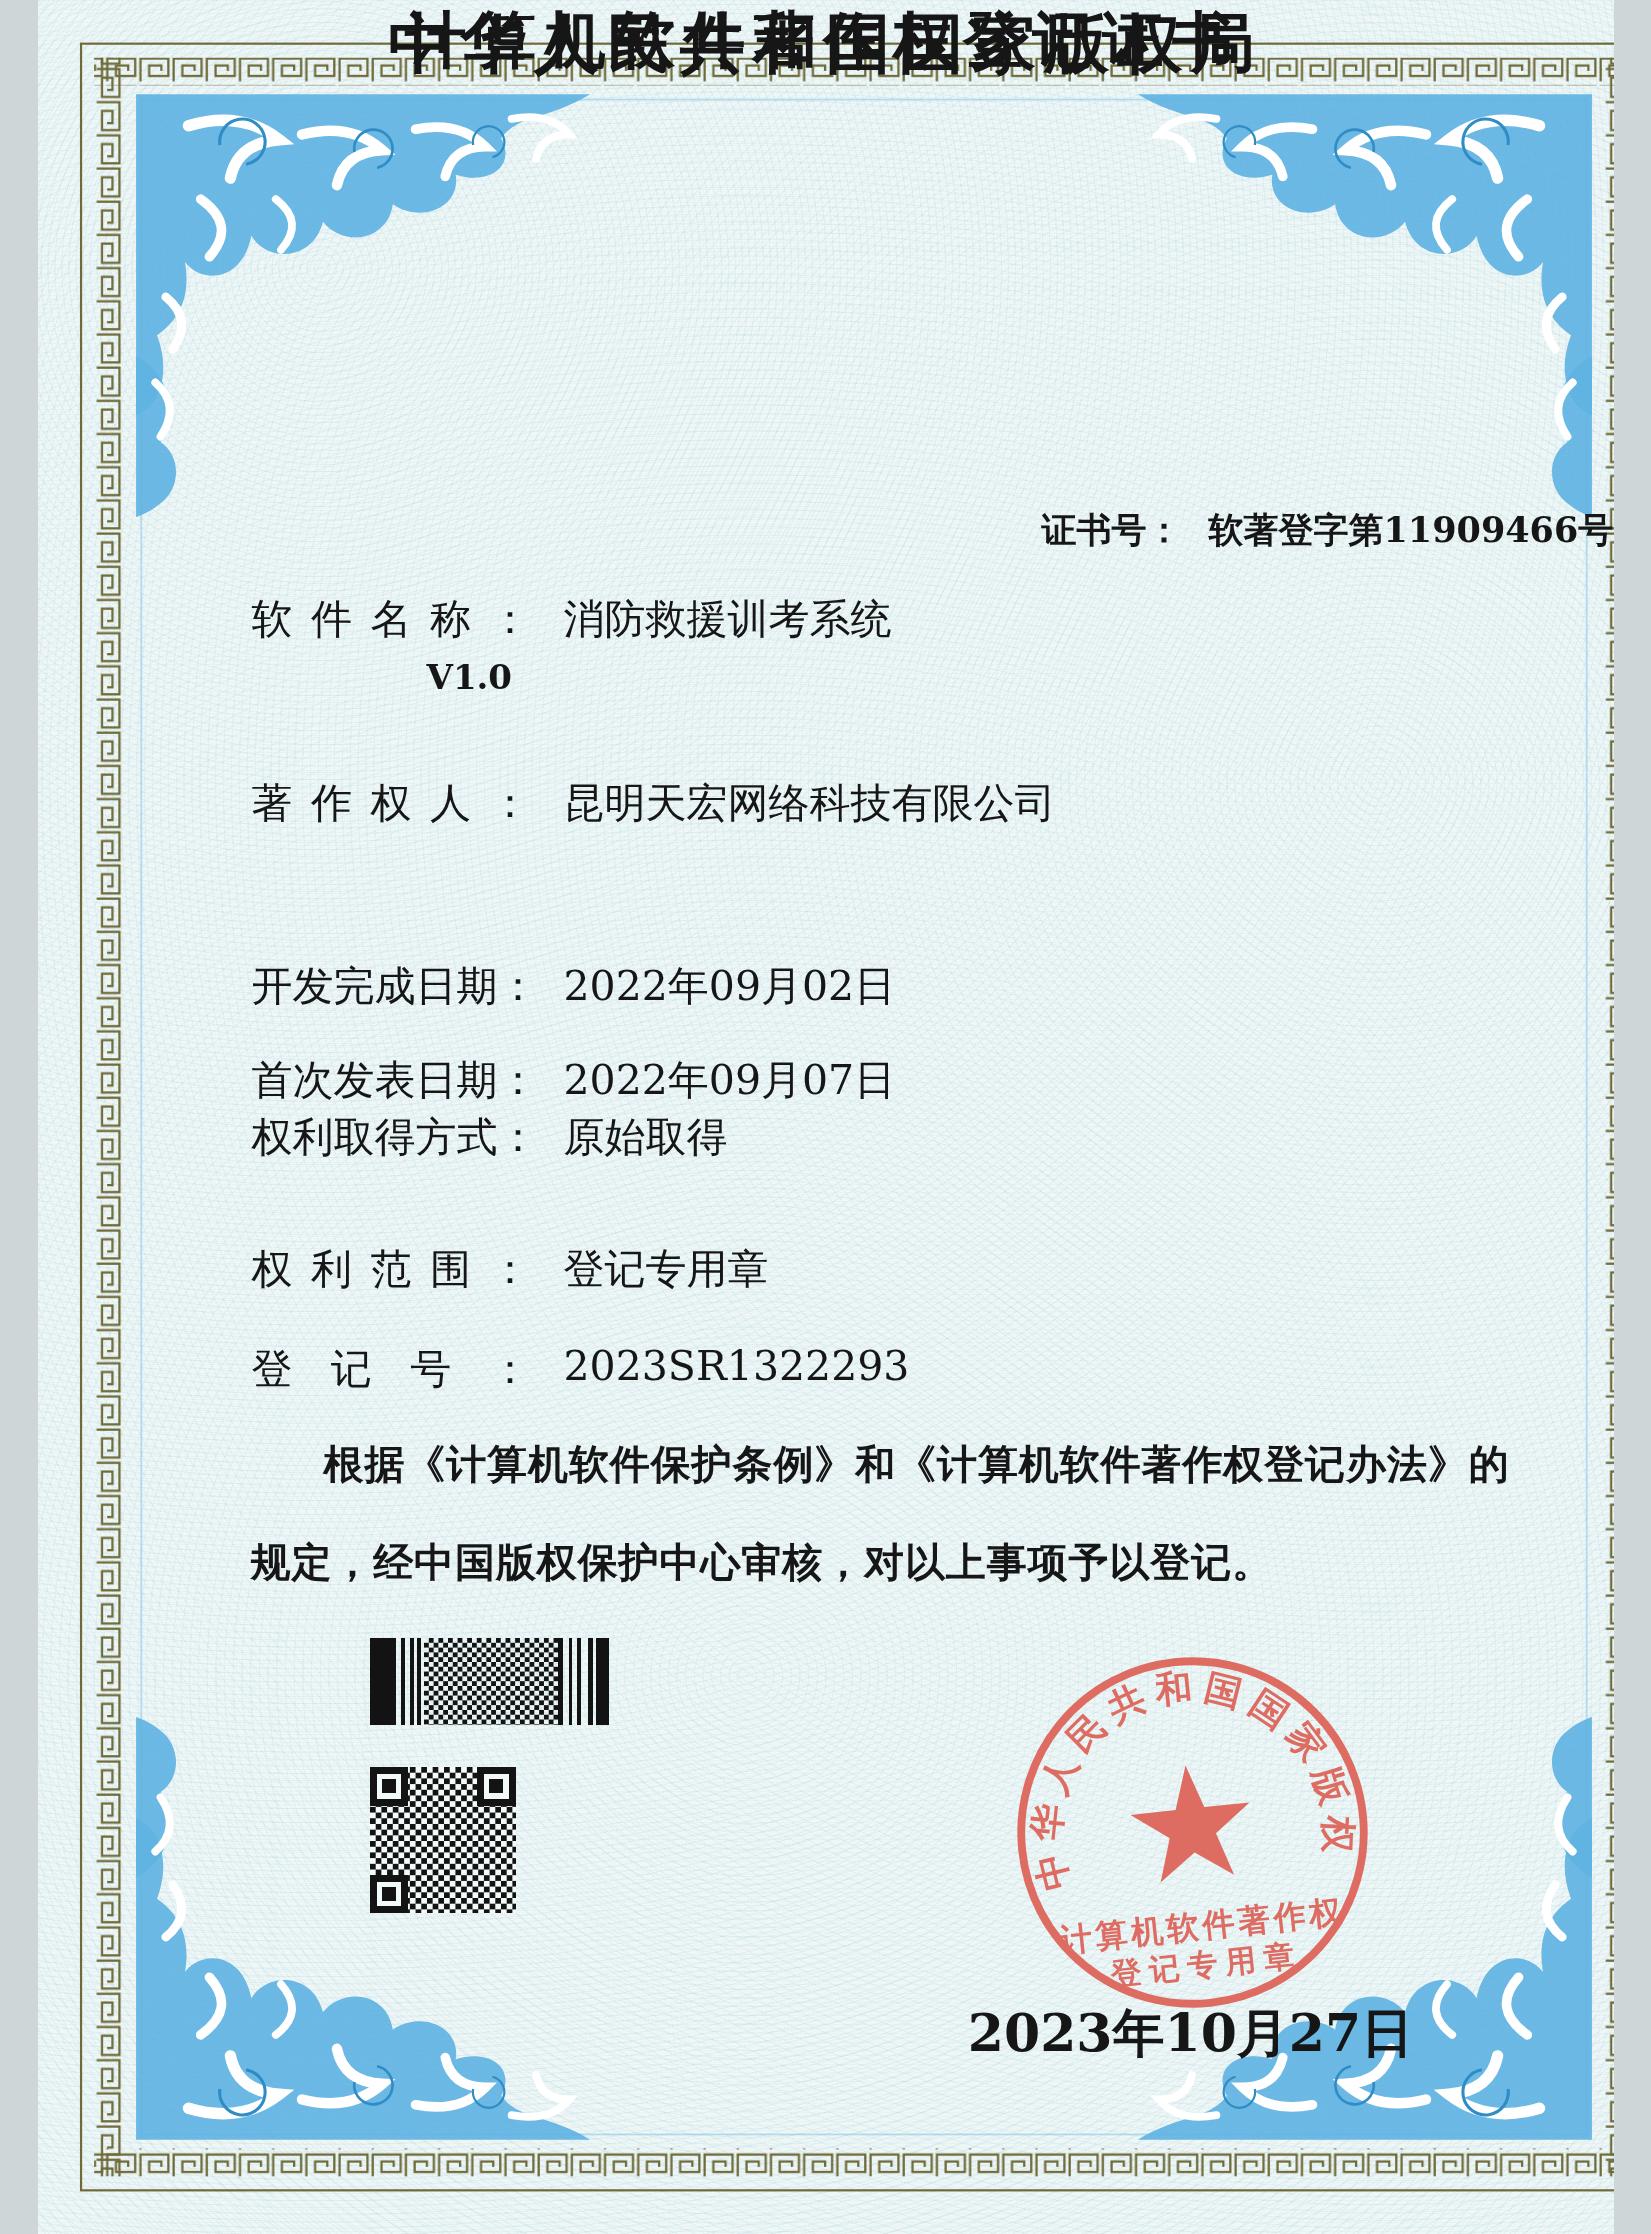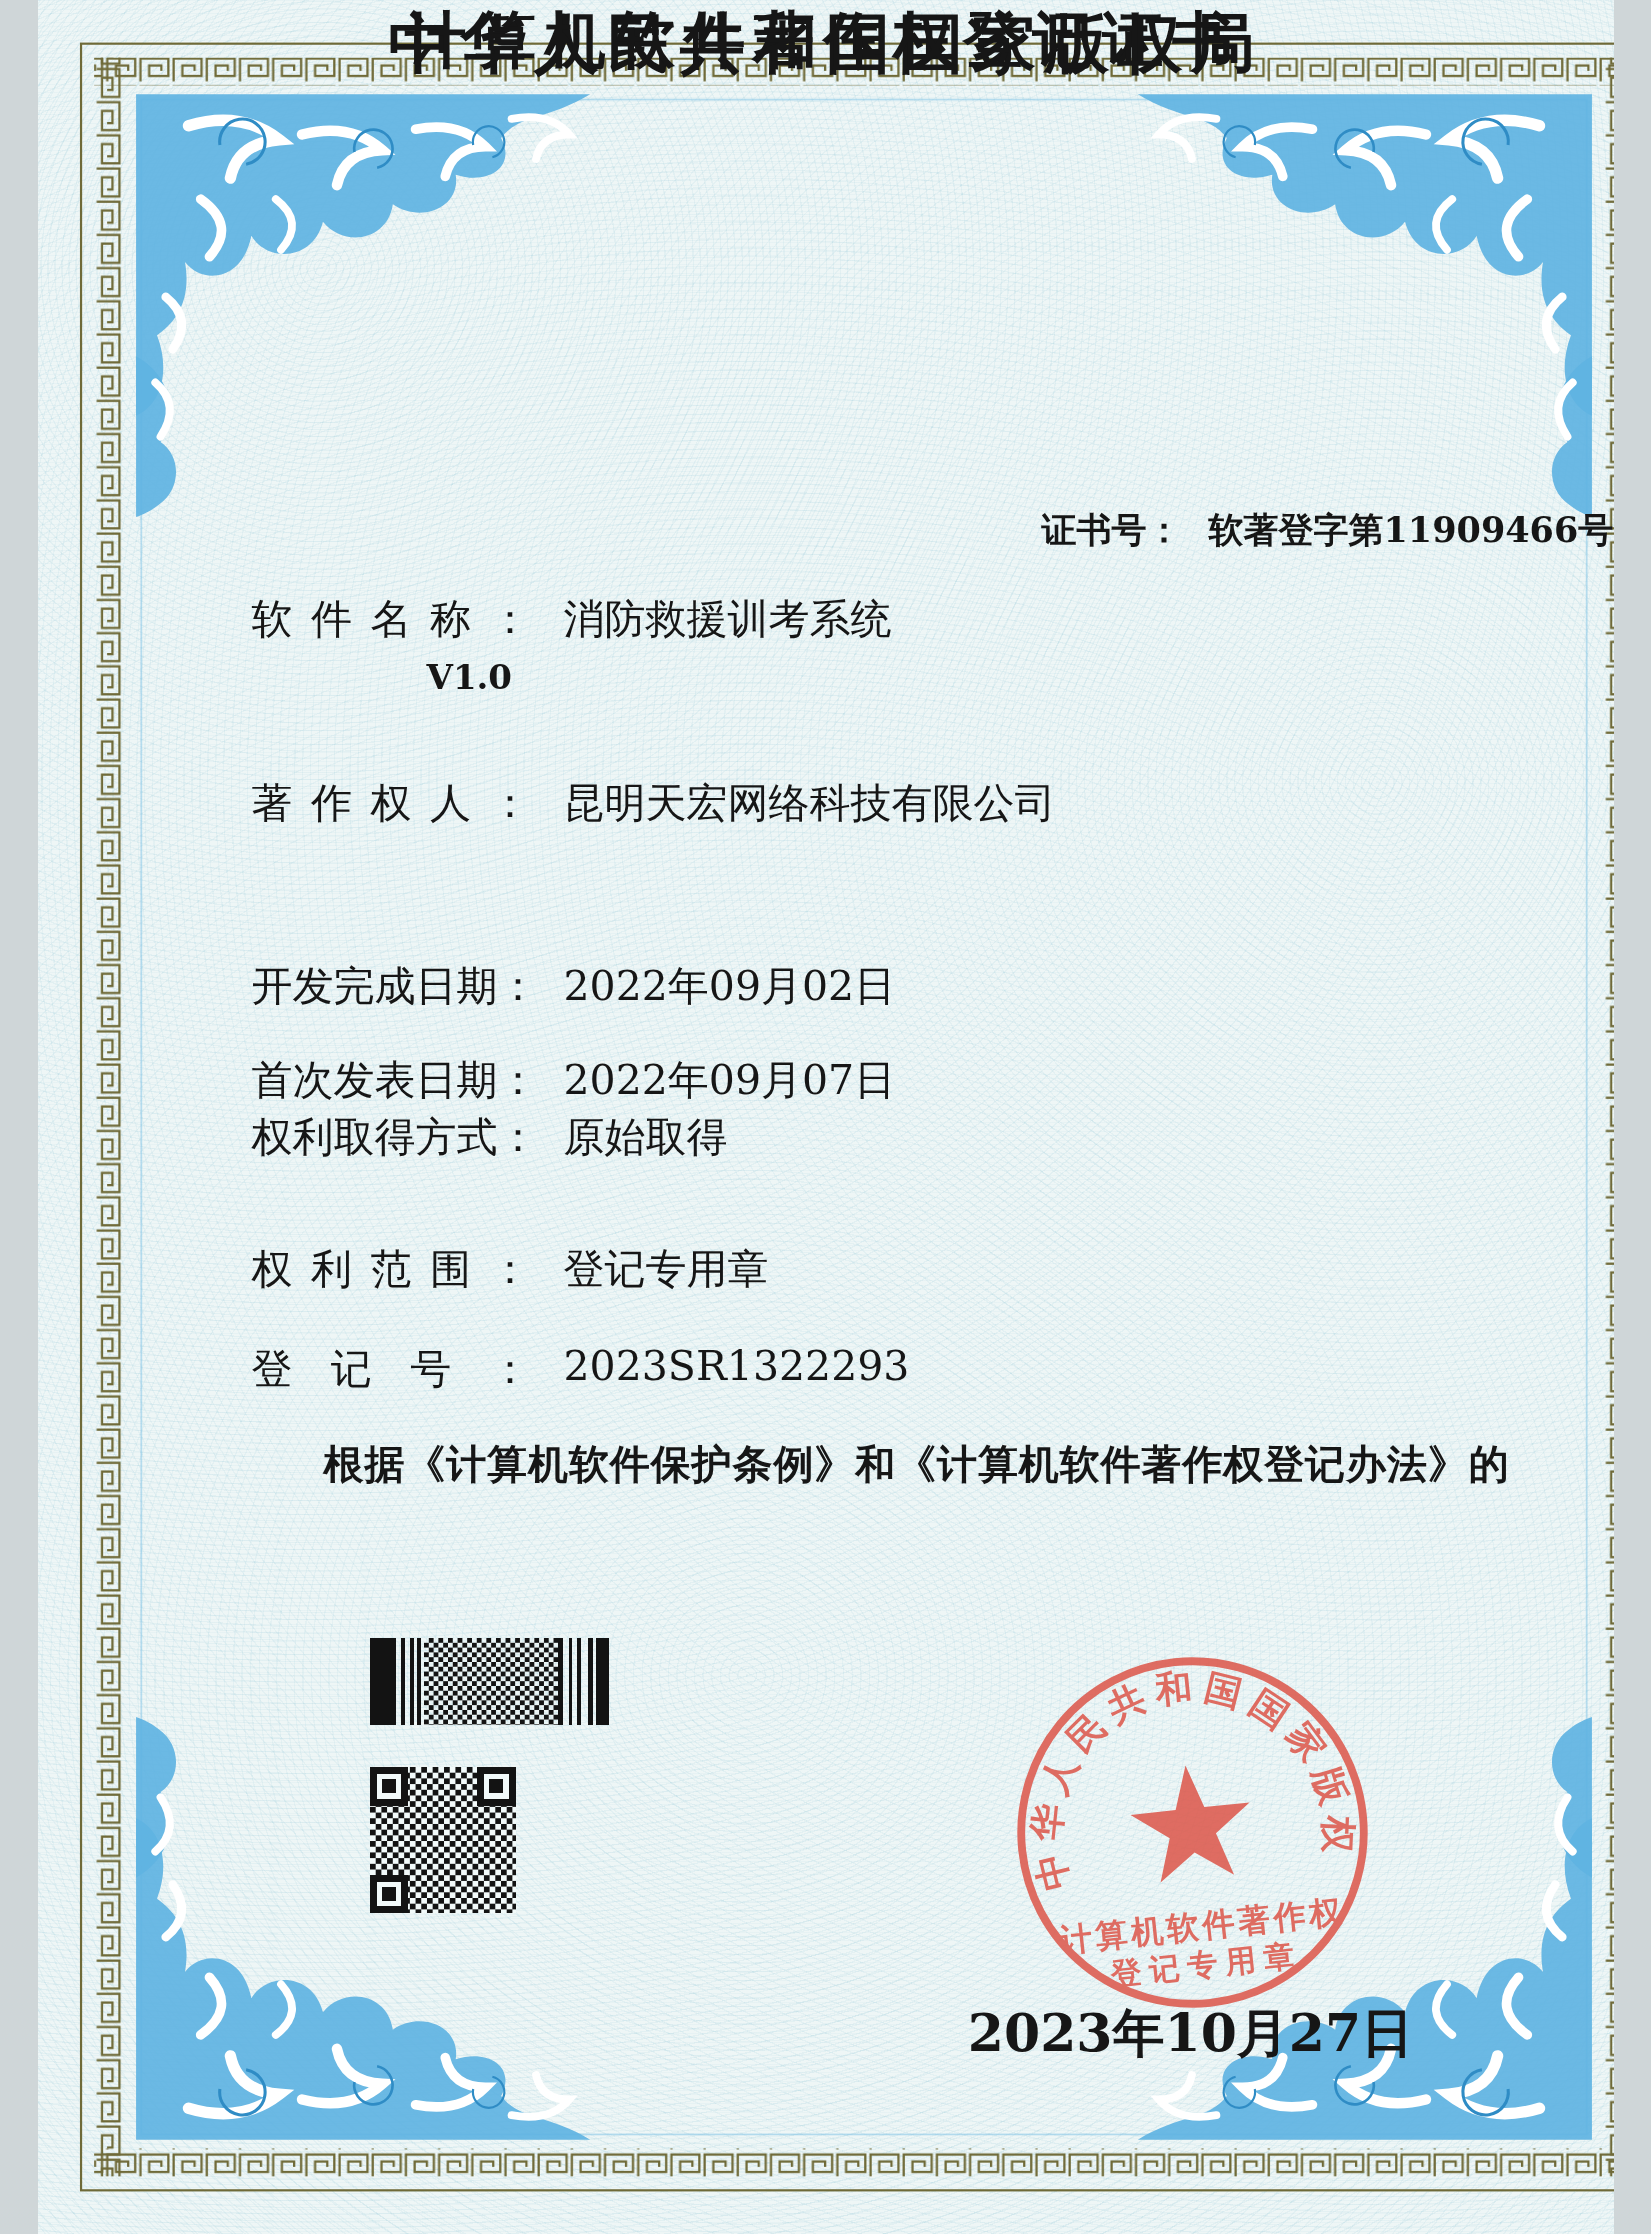--- a/index.html
+++ b/index.html
@@ -151,20 +151,21 @@
     <span class="label">权利范围：</span>
     <span class="value">登记专用章</span>
   </div>
 
   <div class="row" style="top:1342px">
     <span class="label">登记号：</span>
     <span class="value">2023SR1322293</span>
   </div>
 
   <div class="abs stmt1">根据《计算机软件保护条例》和《计算机软件著作权登记办法》的</div>
+  <div class="abs stmt2">规定，经中国版权保护中心审核，对以上事项予以登记。</div>
 
   <div class="abs barcode">
     <div class="bar-start"></div>
     <div class="bar-mid"></div>
     <div class="bar-stop"></div>
   </div>
 
   <div class="abs qr">
     <div class="finder f-tl"></div>
     <div class="finder f-tr"></div>

